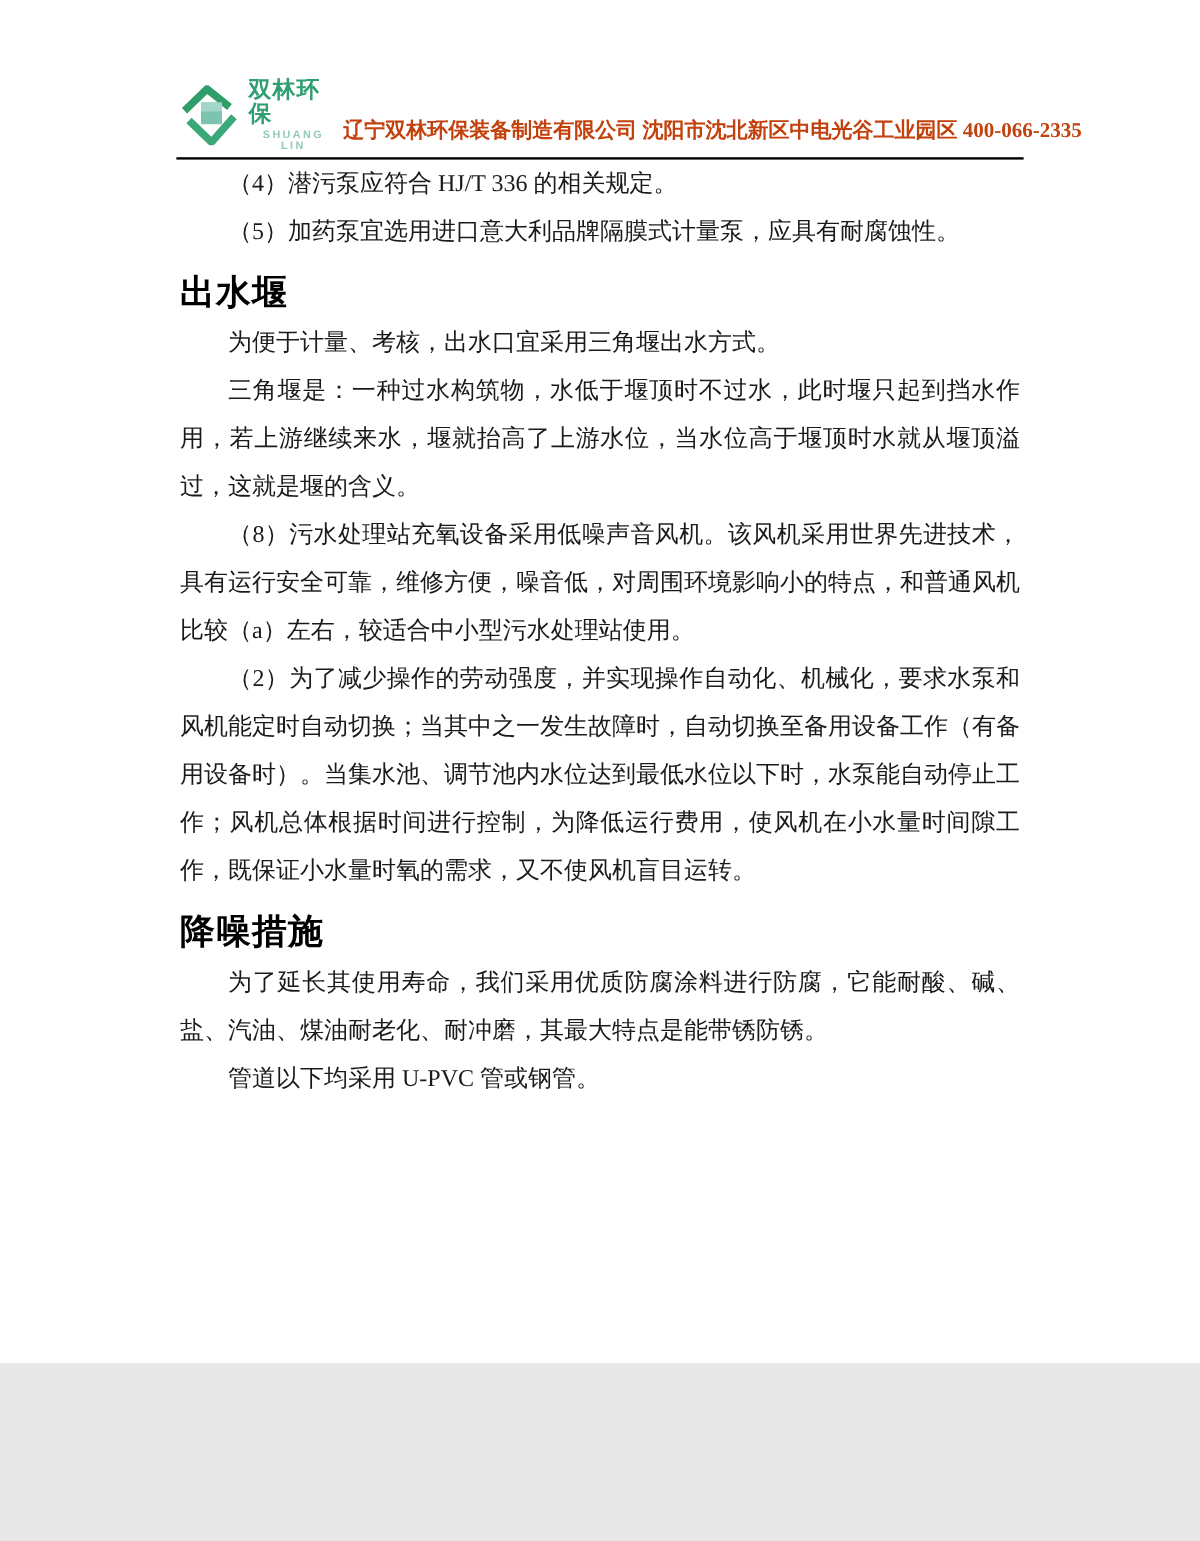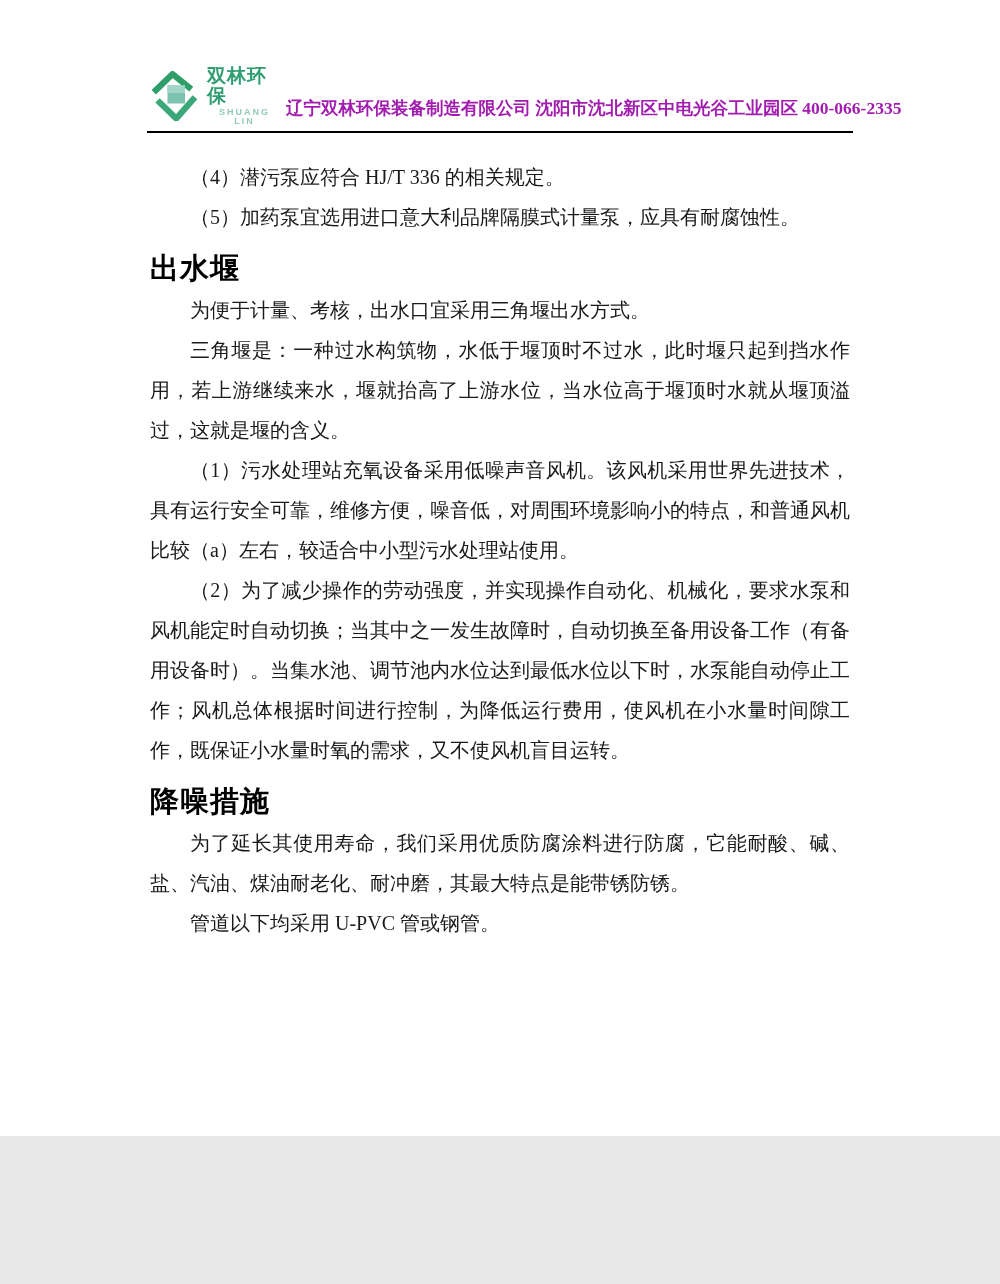--- a/index.html
+++ b/index.html
@@ -40,33 +40,33 @@
     color: #93cbb4;
     letter-spacing: 2px;
     margin-top: 2px;
     margin-left: 12px;
     text-align: center;
   }
   .company-line {
     font-family: "Liberation Serif", "DejaVu Serif", serif;
     font-size: 17.5px;
     font-weight: bold;
-    color: #a21caf;
+    color: #c2410c;
     white-space: nowrap;
     margin-left: 16px;
     padding-bottom: 7px;
   }
   .header-divider {
     height: 0;
     border: none;
     border-top: 2.4px solid #000000;
     margin: 4px -3px 0 -3px;
   }
   
-  .doc-body { padding-top: 24px; }
+  .doc-body { padding-top: 0; }
   .doc-body p {
     font-family: "Liberation Serif", "DejaVu Serif", serif;
     font-size: 20px;
     line-height: 40px;
     color: #1a1a1a;
     text-align: justify;
     text-indent: 2em;
     word-break: break-all;
   }
   .doc-body h2 {
@@ -106,21 +106,21 @@
 
   <main class="doc-body">
 
     <p>（4）潜污泵应符合 HJ/T 336 的相关规定。</p>
     <p>（5）加药泵宜选用进口意大利品牌隔膜式计量泵，应具有耐腐蚀性。</p>
 
     <h2>出水堰</h2>
     <p>为便于计量、考核，出水口宜采用三角堰出水方式。</p>
     <p>三角堰是：一种过水构筑物，水低于堰顶时不过水，此时堰只起到挡水作用，若上游继续来水，堰就抬高了上游水位，当水位高于堰顶时水就从堰顶溢过，这就是堰的含义。</p>
 
-    <p>（1）污水处理站充氧设备采用低噪声音风机。该风机采用世界先进技术，具有运行安全可靠，维修方便，噪音低，对周围环境影响小的特点，和普通风机比较（a）左右，较适合中小型污水处理站使用。</p>
+    <p>（8）污水处理站充氧设备采用低噪声音风机。该风机采用世界先进技术，具有运行安全可靠，维修方便，噪音低，对周围环境影响小的特点，和普通风机比较（a）左右，较适合中小型污水处理站使用。</p>
     <p>（2）为了减少操作的劳动强度，并实现操作自动化、机械化，要求水泵和风机能定时自动切换；当其中之一发生故障时，自动切换至备用设备工作（有备用设备时）。当集水池、调节池内水位达到最低水位以下时，水泵能自动停止工作；风机总体根据时间进行控制，为降低运行费用，使风机在小水量时间隙工作，既保证小水量时氧的需求，又不使风机盲目运转。</p>
 
     <h2>降噪措施</h2>
 
     <p>为了延长其使用寿命，我们采用优质防腐涂料进行防腐，它能耐酸、碱、盐、汽油、煤油耐老化、耐冲磨，其最大特点是能带锈防锈。</p>
     <p>管道以下均采用 U-PVC 管或钢管。</p>
 
   </main>
 
 </div>

